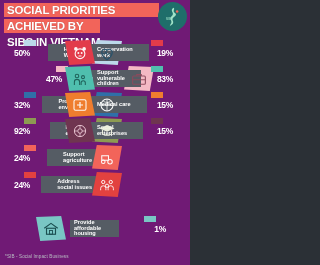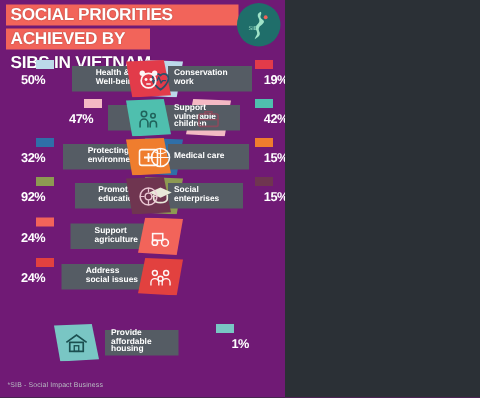--- a/index.html
+++ b/index.html
@@ -33,21 +33,21 @@
     position: absolute; right: 3px; top: 2px;
     width: 29px; height: 29px; border-radius: 50%;
     background: #1f6e6a;
     display: flex; align-items: center; justify-content: center;
   }
   .logo-badge svg { display: block; }
 
   
   .row { position: absolute; height: 26px; }
   .row.left  { left: 14px;  width: 96px; }
-  .row.right { left: 96px;  width: 98px; }
+  .row.right { left: 77px;  width: 98px; }
 
   .tag {
     position: absolute; top: 4px; height: 17px;
     background: #555c64;
     display: flex; align-items: center;
   }
   .row.left .tag  { right: 14px; padding: 0 4px 0 16px; }
   .row.right .tag { left: 16px;  padding: 0 16px 0 4px; }
 
   .tag-label {
@@ -181,21 +181,21 @@
             <rect x="3.5" y="8" width="17" height="11" rx="1.5" fill="none" stroke="#8c4a5c" stroke-width="1.5"></rect>
             <path d="M9 8V6h6v2" fill="none" stroke="#8c4a5c" stroke-width="1.5"></path>
             <path d="M3.5 13h17" stroke="#8c4a5c" stroke-width="1.3"></path>
           </svg>
       </span>
     </div>
   </div>
 
   <div class="row right" style="top:66px;">
     <div class="tab" style="background:#4fbfae;"></div>
-    <div class="pct">42%</div>
+    <div class="pct">83%</div>
     <div class="tag">
       <span class="tag-label">Support
 vulnerable
 children</span>
     </div>
     <div class="card">
       <div class="shape" style="background:#4fbfae;"></div>
       <span class="glyph">
         <svg viewBox="0 0 24 24">
             <circle cx="8" cy="8" r="2.4" fill="none" stroke="#1d5f57" stroke-width="1.4"></circle>

